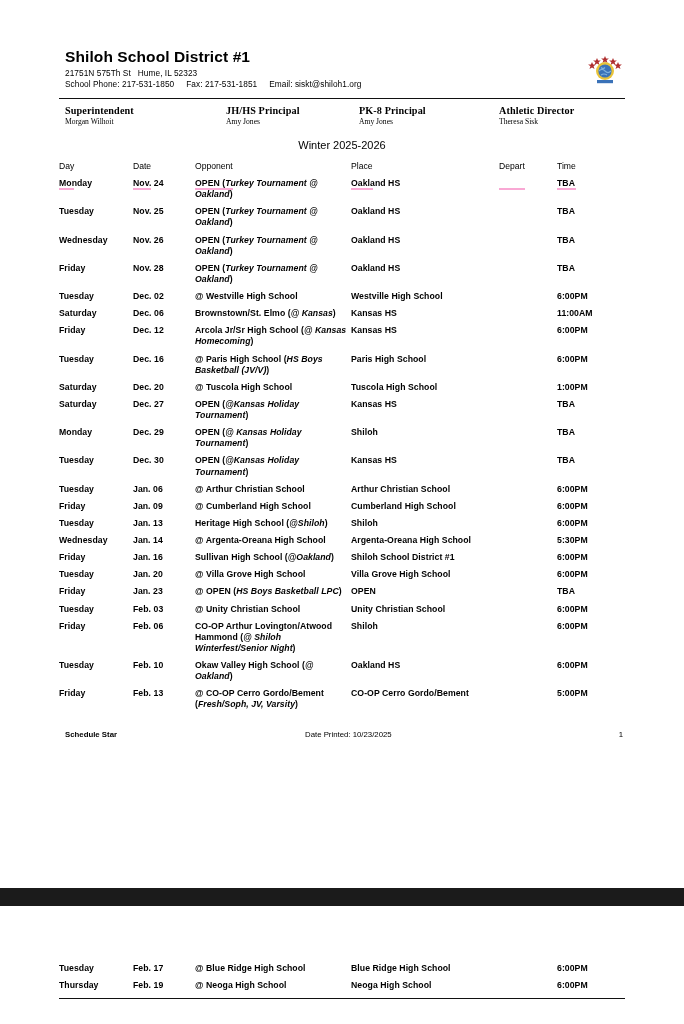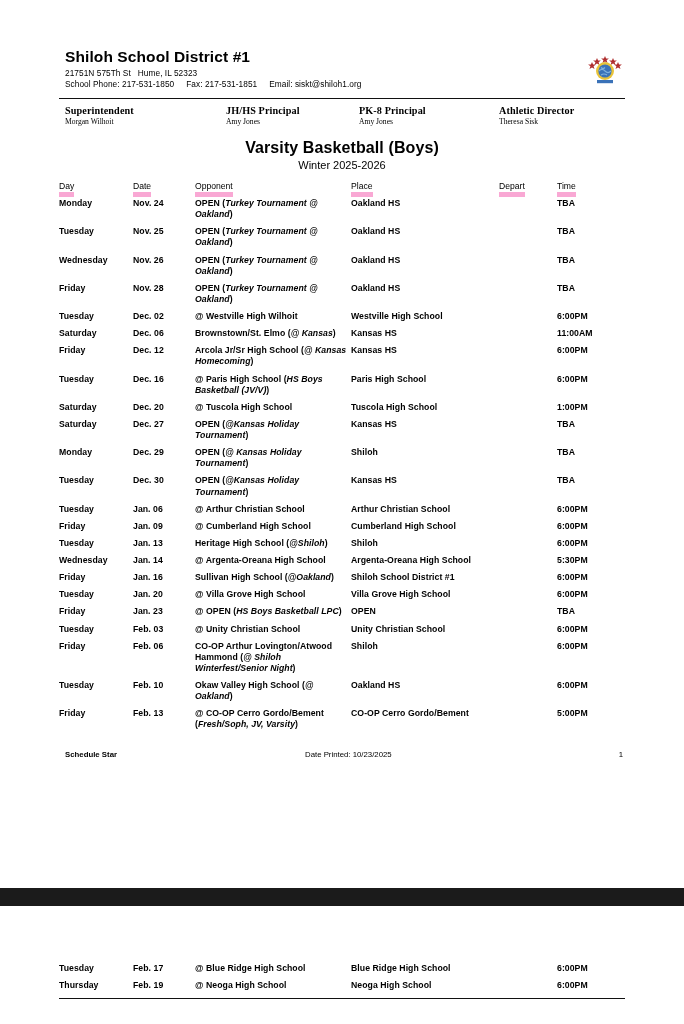--- a/index.html
+++ b/index.html
@@ -124,22 +124,22 @@
     table-layout: fixed;
   }
   table.sched th {
     font-size: 8.6px;
     font-weight: normal;
     text-align: left;
     padding: 0 0 4px 0;
     vertical-align: bottom;
   }
   table.sched th span {
-    border-bottom: 5px solid #f9a8d4;
-    padding-bottom: 1px;
+    border-bottom: 2px solid #f9a8d4;
+    padding-bottom: 17px;
   }
   table.sched td {
     font-size: 8.7px;
     font-weight: bold;
     vertical-align: top;
     padding: 3px 4px 3px 0;
     line-height: 1.28;
     letter-spacing: 0.05px;
   }
   col.c-day    { width: 74px; }
@@ -222,21 +222,20 @@
         <div class="staff-title">PK-8 Principal</div>
         <div class="staff-person">Amy Jones</div>
       </div>
       <div class="staff-col c4">
         <div class="staff-title">Athletic Director</div>
         <div class="staff-person">Theresa Sisk</div>
       </div>
     </div>
 
     <div class="title-block">
-      <div class="sport-title">Varsity Basketball (Boys)</div>
       <div class="season">Winter 2025-2026</div>
     </div>
 
     <table class="sched">
       <colgroup>
         <col class="c-day">
           <col class="c-date">
           <col class="c-opp">
         <col class="c-place">
           <col class="c-depart">
@@ -281,21 +280,21 @@
             <td>Friday</td>
             <td>Nov. 28</td>
             <td><span>OPEN (</span><em class="note">Turkey Tournament @ Oakland</em><span>)</span></td>
             <td>Oakland HS</td>
             <td class="depart"></td>
             <td class="time">TBA</td>
           </tr>
           <tr>
             <td>Tuesday</td>
             <td>Dec. 02</td>
-            <td><span>@ Westville High Wilhoit</span></td>
+            <td><span>@ Westville High School</span></td>
             <td>Westville High School</td>
             <td class="depart"></td>
             <td class="time">6:00PM</td>
           </tr>
           <tr>
             <td>Saturday</td>
             <td>Dec. 06</td>
             <td><span>Brownstown/St. Elmo (</span><em class="note">@ Kansas</em><span>)</span></td>
             <td>Kansas HS</td>
             <td class="depart"></td>

